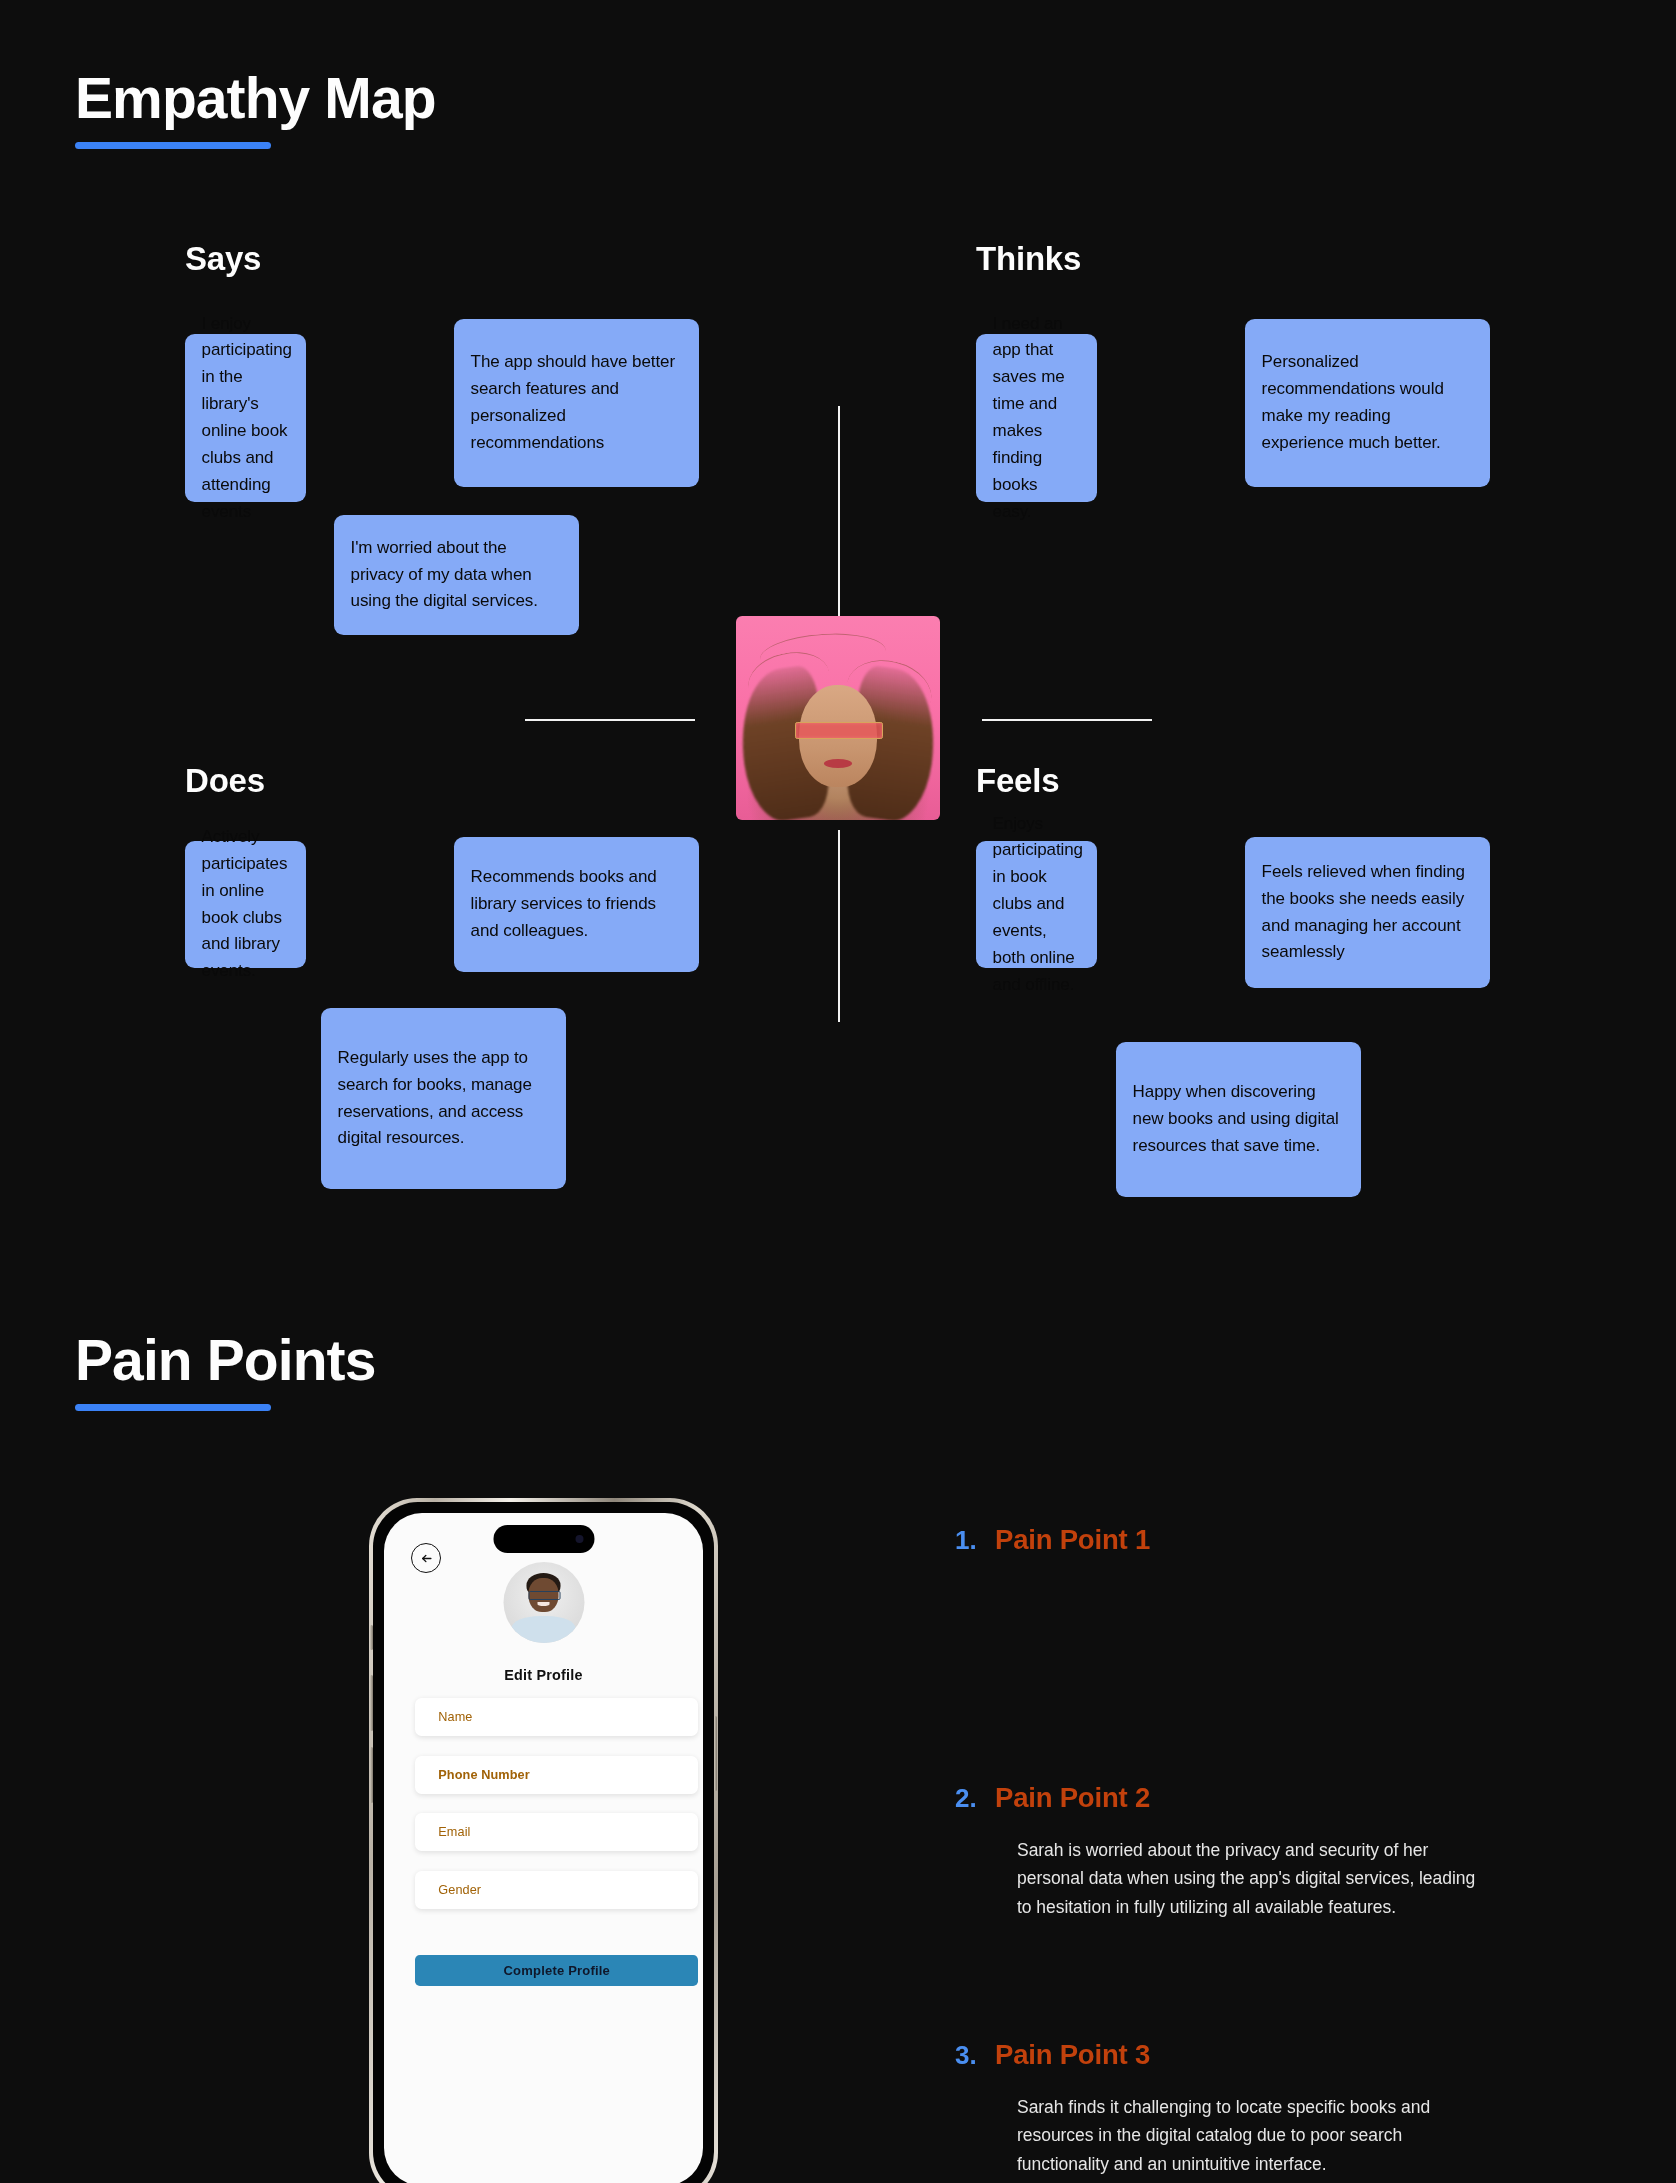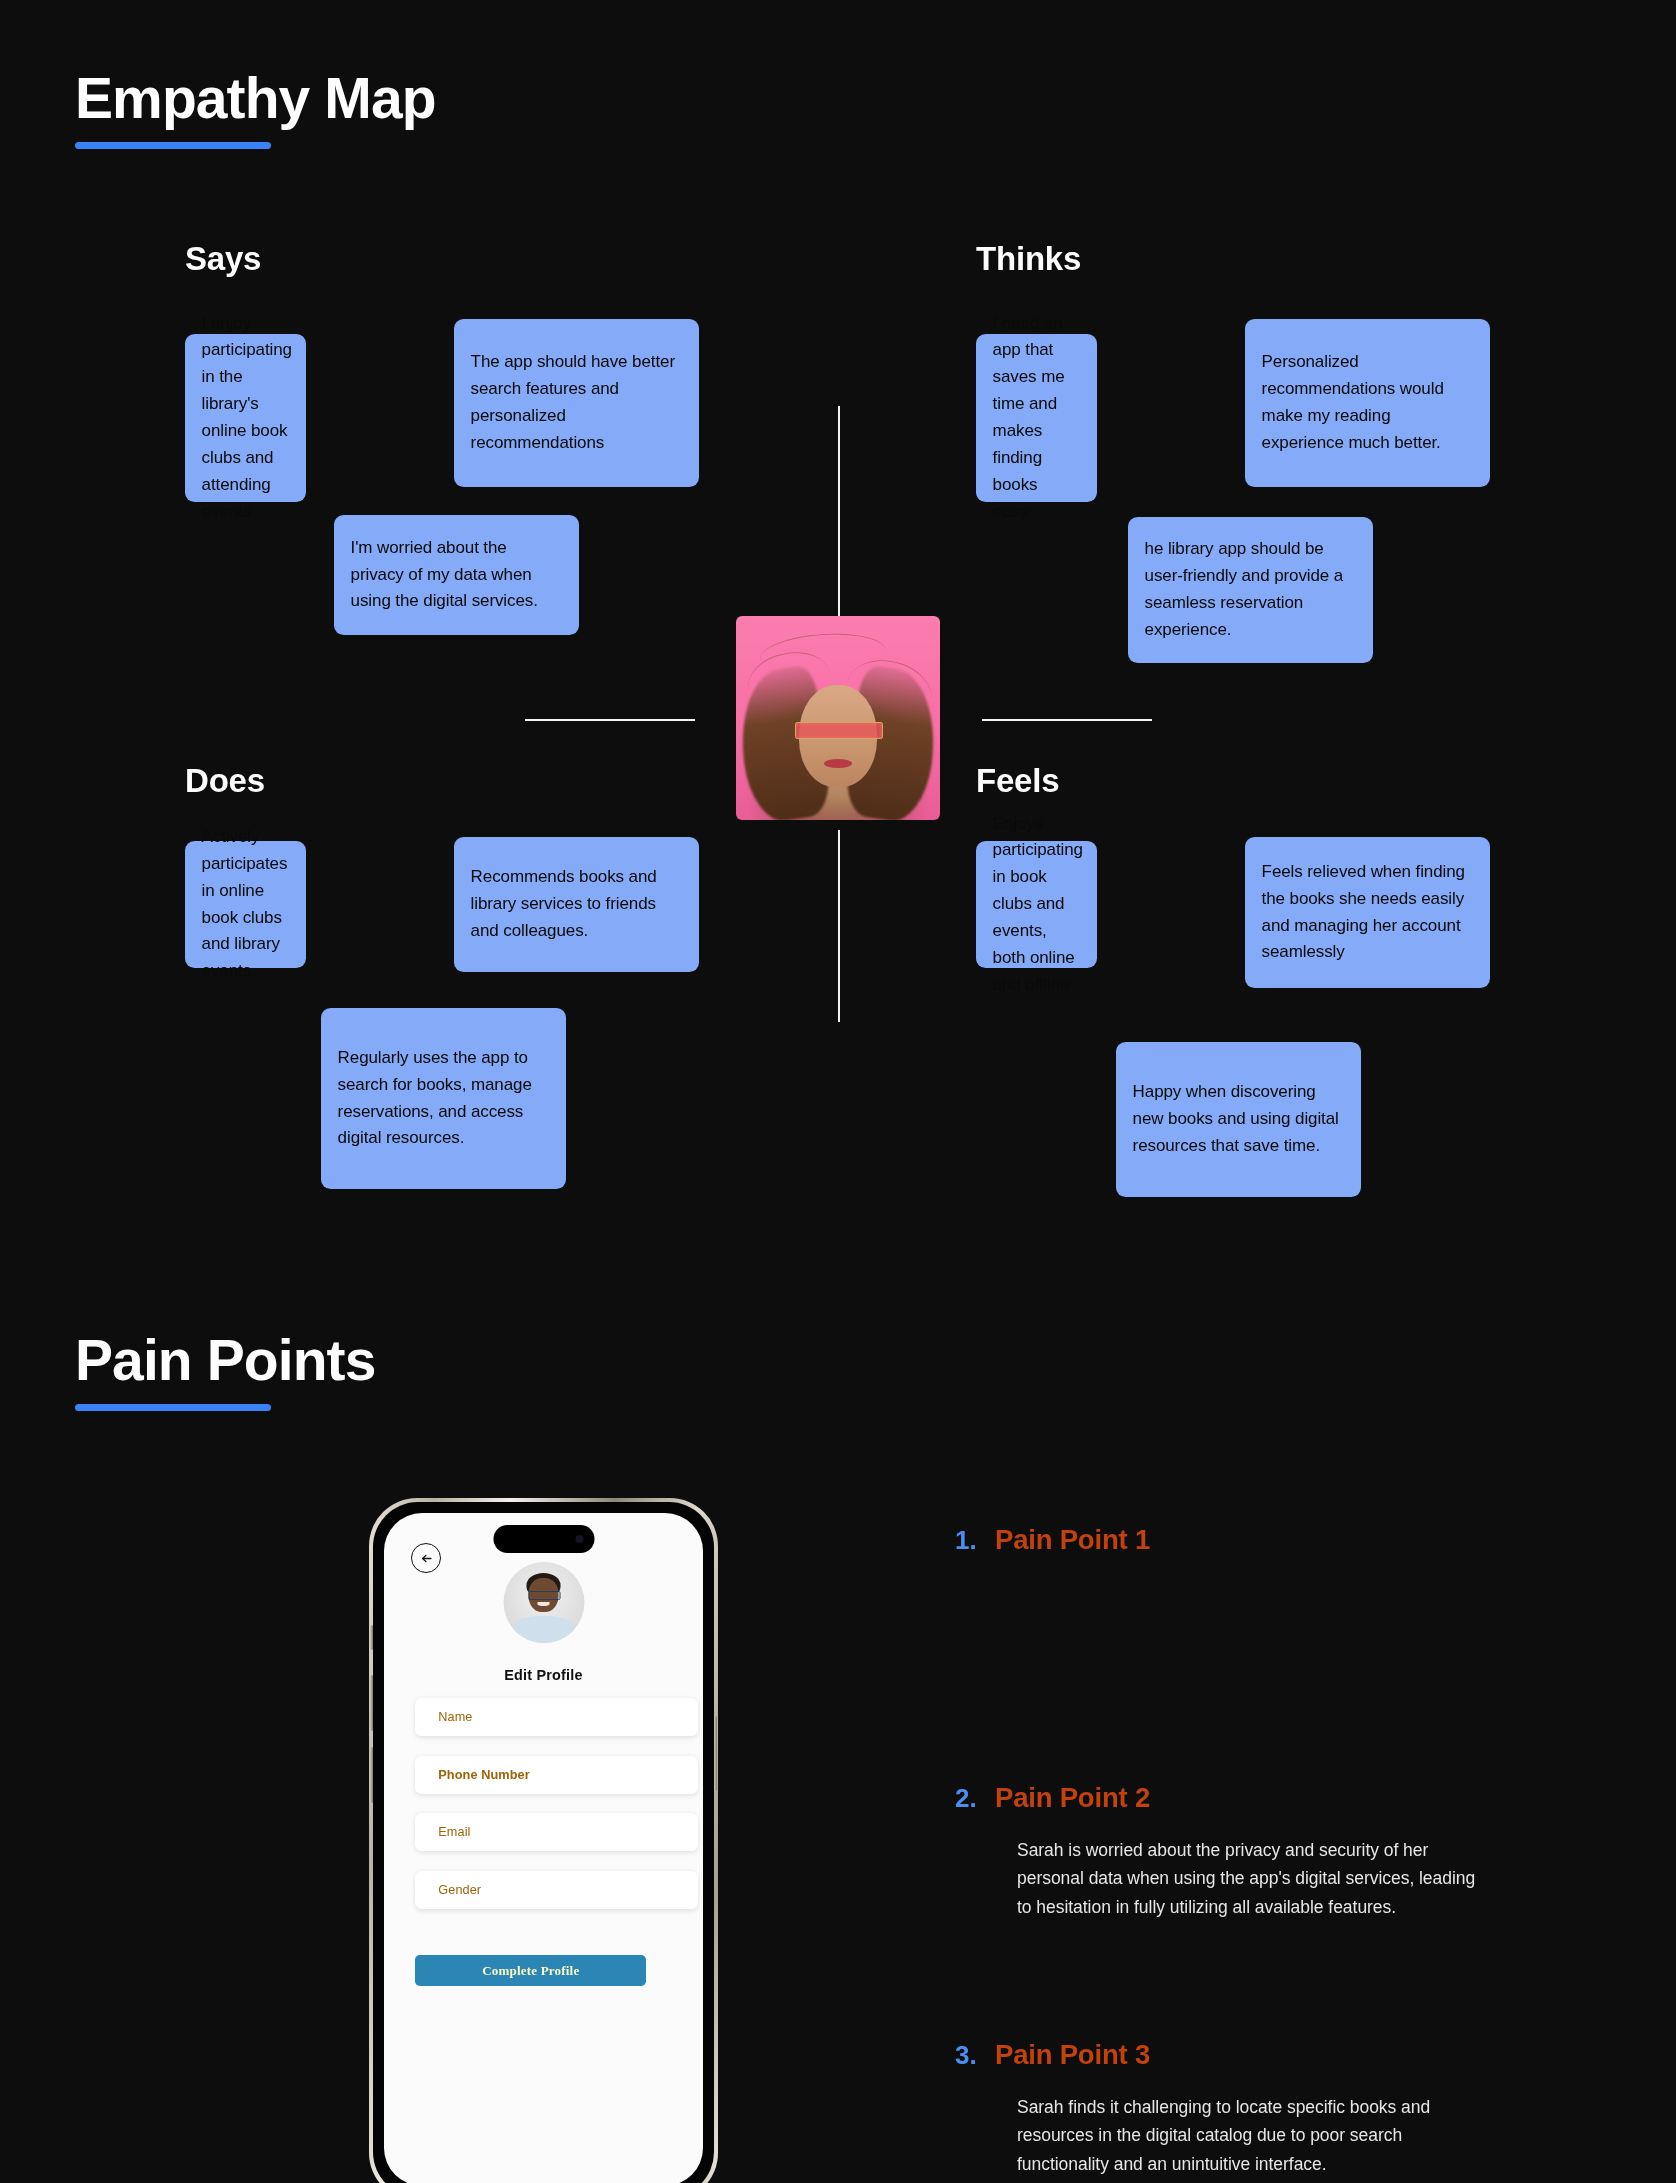--- a/index.html
+++ b/index.html
@@ -294,32 +294,31 @@
     padding-left: 23px;
     box-sizing: border-box;
     font-size: 12.7px;
     color: #a16207;
     letter-spacing: 0.1px;
   }
   #phone .cta {
     position: absolute;
     left: 31px;
     top: 442px;
-    width: 231px;
+    width: 283px;
     height: 31px;
     border-radius: 4.8px;
     background: #2b86b6;
-    color: #fef9c3;
+    color: #0f172a;
     font-size: 13px;
     font-weight: 700;
     letter-spacing: 0.2px;
     display: flex;
     align-items: center;
     justify-content: center;
-    font-family: Liberation Serif, serif;
   }
 </style>
 </head>
 <body>
 
 <section id="empathy-map">
 
   <div class="section-head" style="top:70px;">
     <div class="section-title">Empathy Map</div>
     <div class="section-rule"></div>
@@ -328,21 +327,20 @@
   <div class="quad-label" style="left:185px; top:242px;">Says</div>
 
   <div class="note-card" style="left:185px; top:334px; width:121px; height:168px;">I enjoy participating in the library's online book clubs and attending events</div>
   <div class="note-card" style="left:454px; top:319px; width:245px; height:168px;">The app should have better search features and personalized recommendations</div>
   <div class="note-card" style="left:334px; top:515px; width:245px; height:120px;">I'm worried about the privacy of my data when using the digital services.</div>
 
   <div class="quad-label" style="left:976px; top:242px;">Thinks</div>
 
   <div class="note-card" style="left:976px; top:334px; width:121px; height:168px;">I need an app that saves me time and makes finding books easy.</div>
   <div class="note-card" style="left:1245px; top:319px; width:245px; height:168px;">Personalized recommendations would make my reading experience much better.</div>
-  <div class="note-card" style="left:1128px; top:517px; width:245px; height:146px;">he library app should be user-friendly and provide a seamless reservation experience.</div>
 
   <div class="quad-label" style="left:185px; top:764px;">Does</div>
 
   <div class="note-card" style="left:454px; top:837px; width:245px; height:135px;">Recommends books and library services to friends and colleagues.</div>
   <div class="note-card" style="left:185px; top:841px; width:121px; height:127px;">Actively participates in online book clubs and library events.</div>
   <div class="note-card" style="left:321px; top:1008px; width:245px; height:181px;">Regularly uses the app to search for books, manage reservations, and access digital resources.</div>
 
   <div class="quad-label" style="left:976px; top:764px;">Feels</div>
 
   <div class="note-card" style="left:976px; top:841px; width:121px; height:127px;">Enjoys participating in book clubs and events, both online and offline.</div>

